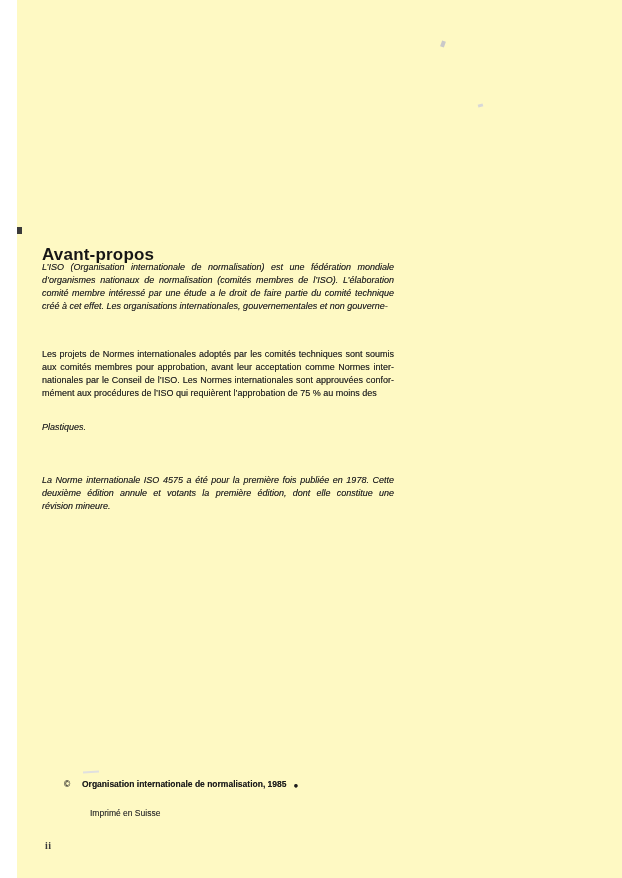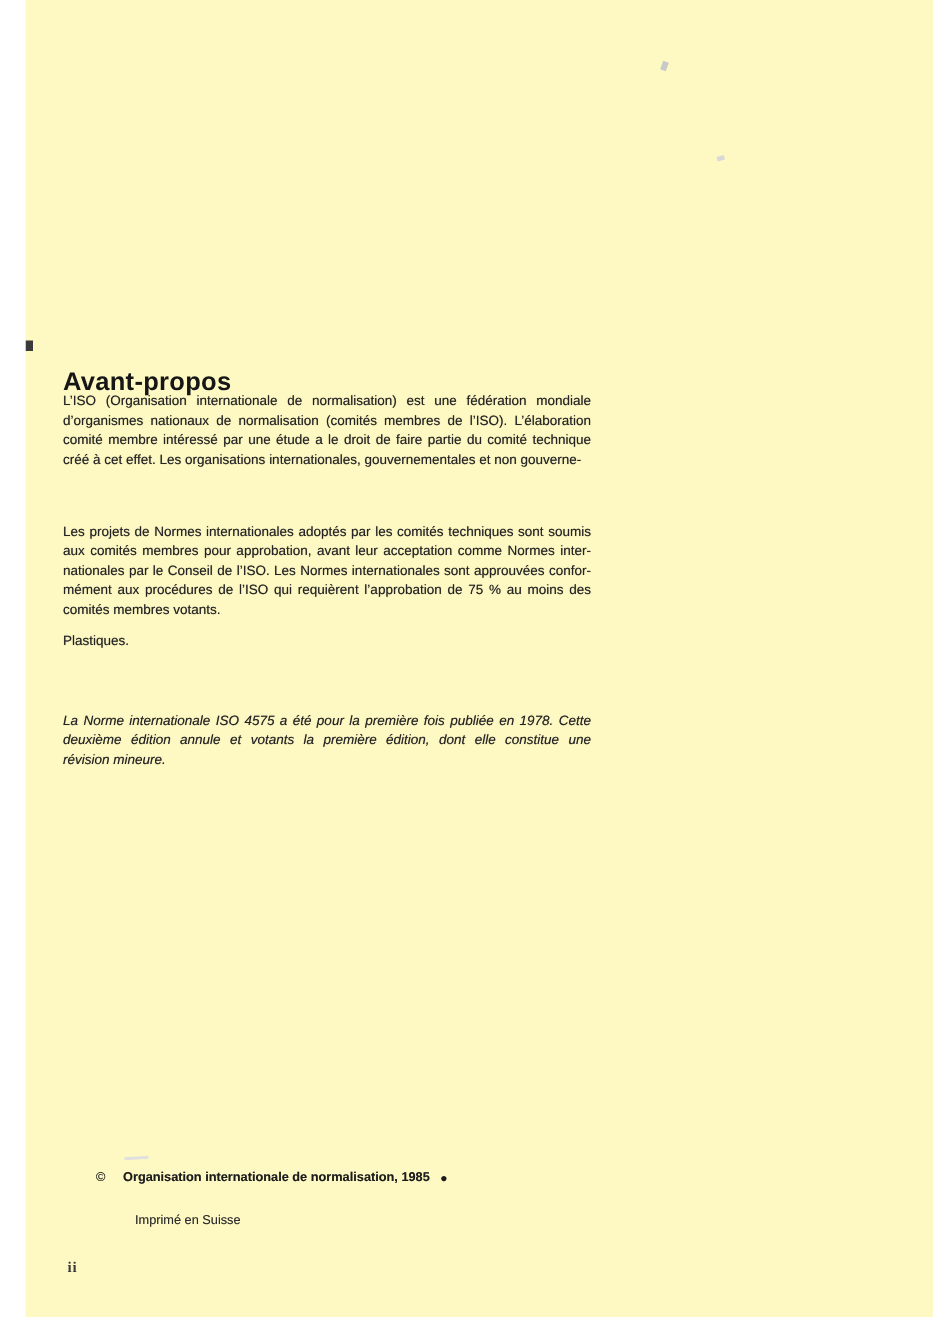--- a/index.html
+++ b/index.html
@@ -24,25 +24,25 @@
     color:#161616;
   }
   .para {
     position:absolute; left:25px; width:352px;
     font-size:9px; line-height:13px;
     color:#242424;
     text-shadow:0 0 0.5px rgba(30,30,30,0.55);
   }
   .tline { text-align:justify; text-align-last:justify; white-space:normal; }
   .para .tline:last-child { text-align-last:left; }
-  #para1 { top:261px; }
+  #para1 { top:261px;font-style:italic; }
   #para2 { top:348px; }
   #para3 { top:421px; }
   #para4 { top:474px;font-style:italic; }
-  .ital { }
+  .ital { font-style:italic; }
   .p3l1 { text-align:justify; text-align-last:justify; }
 
   .copyright {
     position:absolute; left:27px; top:779px; width:560px;
     font-size:8.5px; font-weight:bold; color:#1c1c1c;
     text-shadow:0 0 0.4px rgba(20,20,20,0.5);
     padding-left:20px;
   }
   .copyright .csym { display:inline-block; width:18px; font-weight:normal; }
   .copyright .bdot { display:inline-block; margin-left:7px; font-size:8px; position:relative; top:1px; }
@@ -75,21 +75,20 @@
       <div class="tline">d’organismes nationaux de normalisation (comités membres de l’ISO). L’élaboration</div>
       <div class="tline">comité membre intéressé par une étude a le droit de faire partie du comité technique</div>
       <div class="tline">créé à cet effet. Les organisations internationales, gouvernementales et non gouverne-</div>
     </div>
 
   <div id="para2" class="para">
       <div class="tline">Les projets de Normes internationales adoptés par les comités techniques sont soumis</div>
       <div class="tline">aux comités membres pour approbation, avant leur acceptation comme Normes inter-</div>
       <div class="tline">nationales par le Conseil de l’ISO. Les Normes internationales sont approuvées confor-</div>
       <div class="tline">mément aux procédures de l’ISO qui requièrent l’approbation de 75 % au moins des</div>
-      <div class="tline">comités membres votants.</div>
     </div>
 
   <div id="para3" class="para">
     <div class="tline ital">Plastiques.</div>
   </div>
 
   <div id="para4" class="para">
       <div class="tline">La Norme internationale ISO 4575 a été pour la première fois publiée en 1978. Cette</div>
       <div class="tline">deuxième édition annule et votants la première édition, dont elle constitue une</div>
       <div class="tline">révision mineure.</div>

